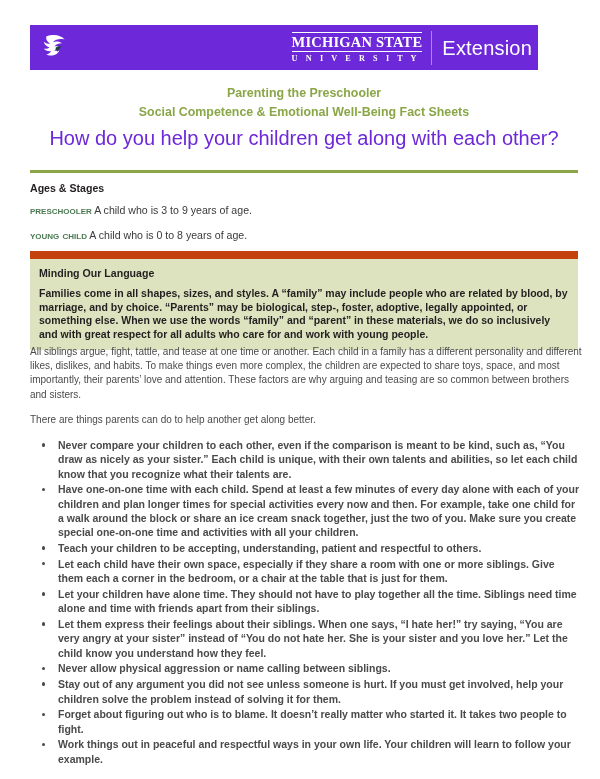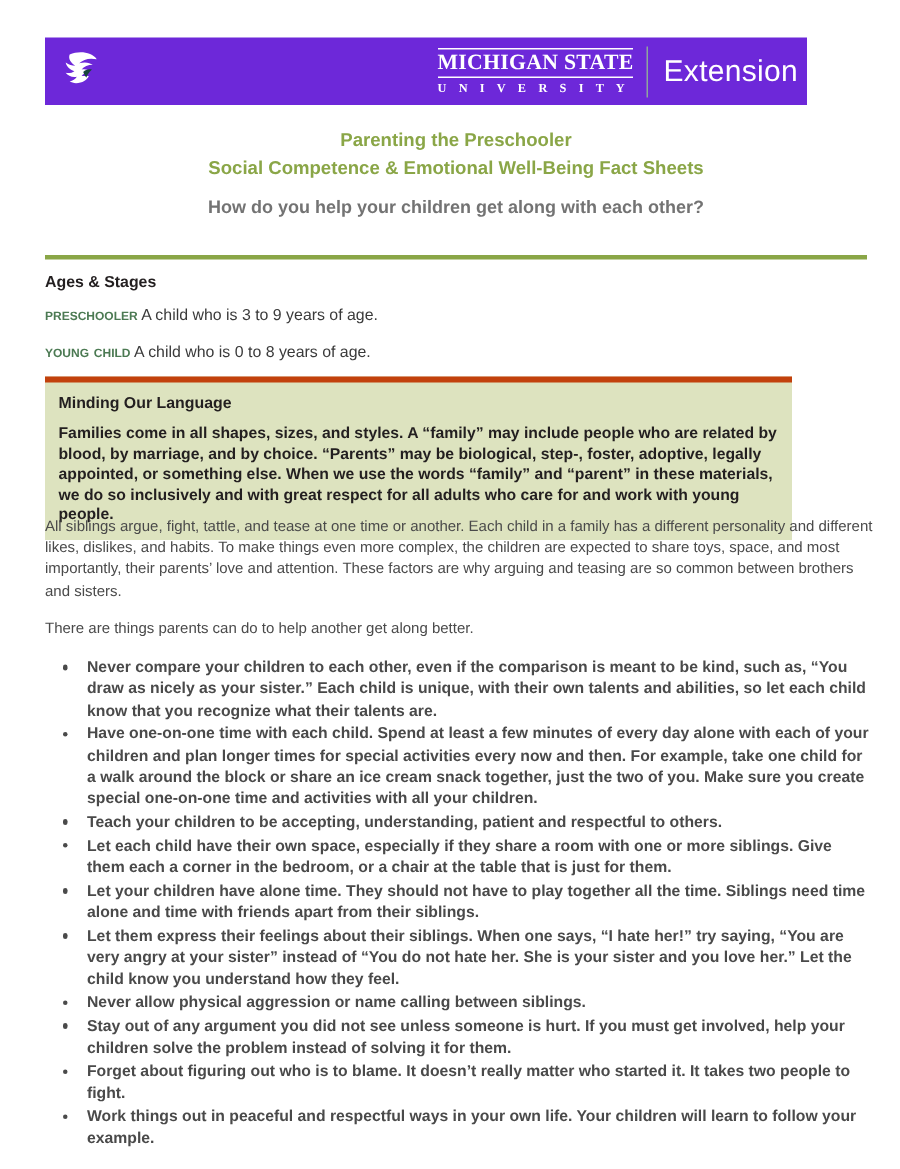--- a/index.html
+++ b/index.html
@@ -107,23 +107,23 @@
     font-weight: 700;
     line-height: 19px;
   }
   .series-subtitle {
     color: #8aa647;
     font-size: 12.4px;
     font-weight: 700;
     line-height: 19px;
   }
   .main-heading {
-    color: #737373;
-    font-size: 12px;
-    font-weight: 700;
+    color: #6d28d9;
+    font-size: 20px;
+    font-weight: 400;
     line-height: 24px;
     margin-top: 4px;
   }
   .rule {
     position: absolute;
     left: 30px;
     top: 170px;
     width: 548px;
     height: 3px;
     background: #8aa647;
@@ -155,23 +155,23 @@
     color: #4c7a53;
     font-weight: 600;
     font-size: 11.6px;
   }
 
   
   .callout {
     position: absolute;
     left: 30px;
     top: 251px;
-    width: 498px;
+    width: 548px;
     background: #dde3bf;
-    border-top: 4px solid #c2410c;
+    border-top: 8px solid #c2410c;
     box-sizing: border-box;
     padding: 7px 9px 9px 9px;
   }
   .callout-title {
     font-size: 10.6px;
     font-weight: 700;
     color: #231f20;
     line-height: 14px;
     margin-bottom: 7px;
   }

